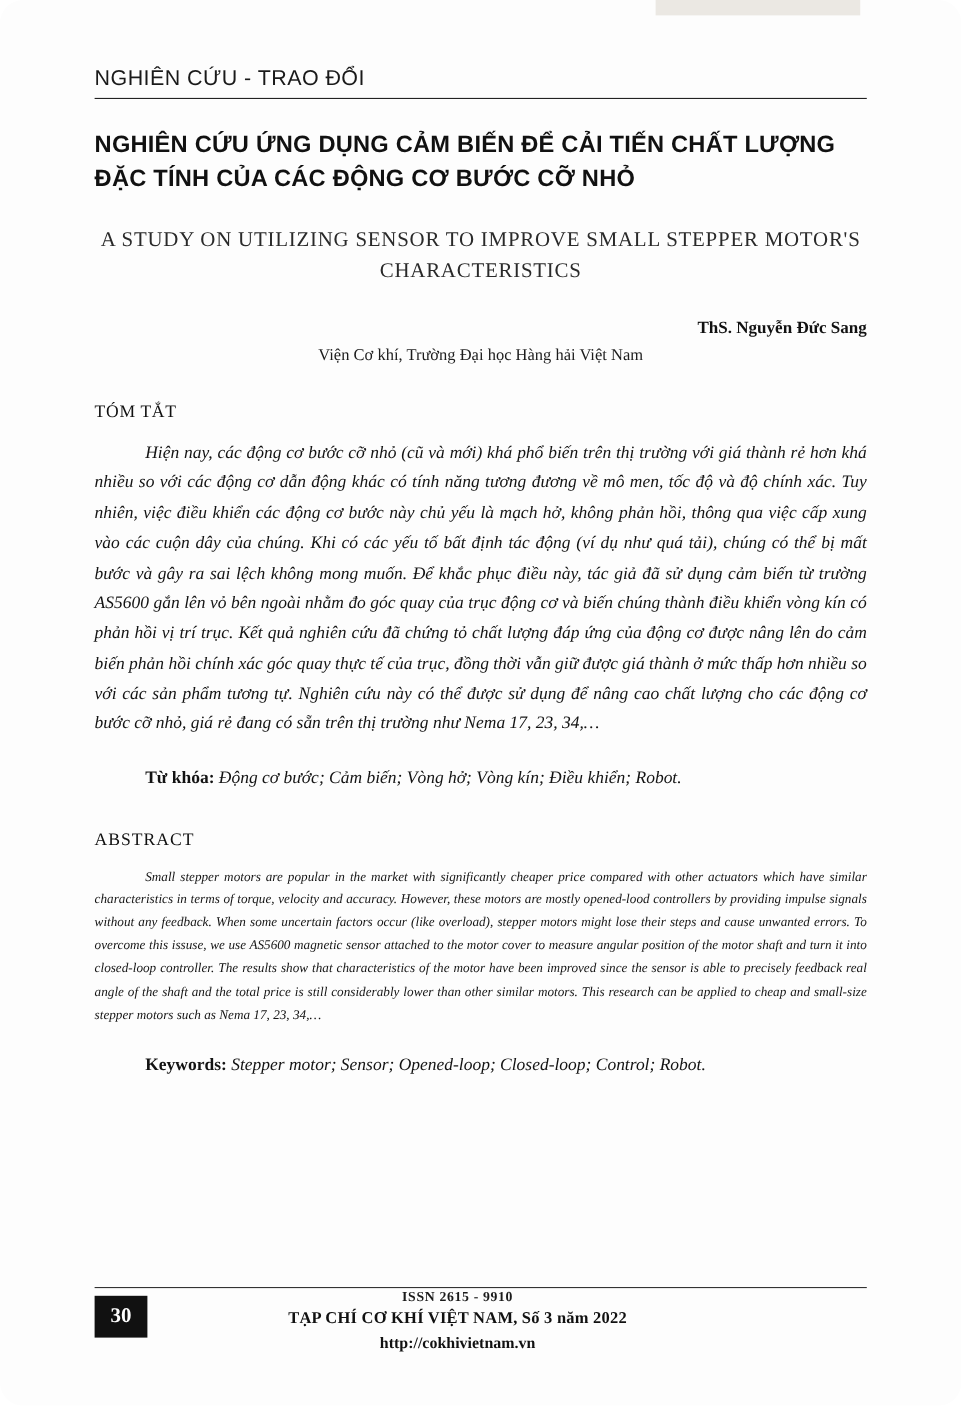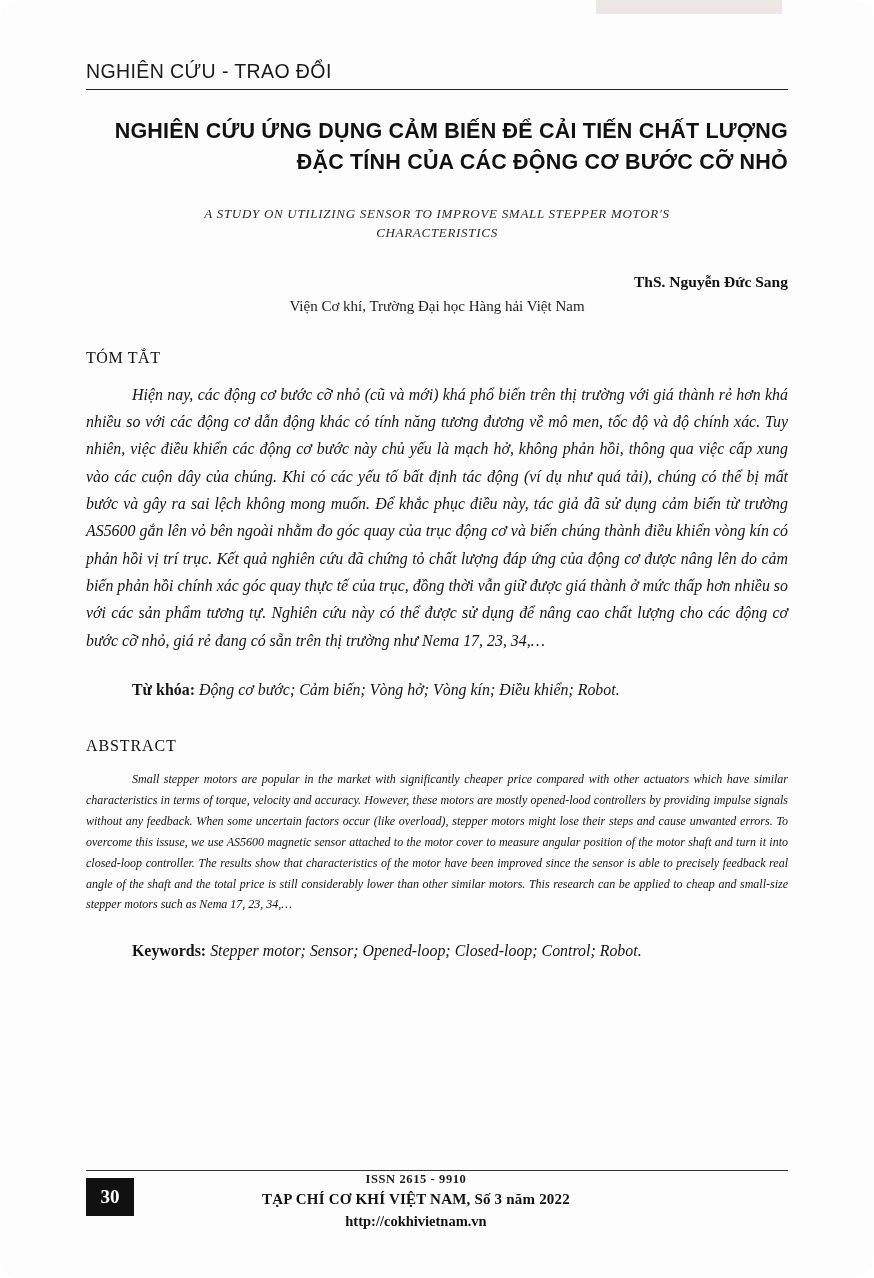--- a/index.html
+++ b/index.html
@@ -54,34 +54,33 @@
     width: 100%;
     margin-bottom: 26px;
   }
 
   
   .title-vi {
     font-family: "Liberation Sans", sans-serif;
     font-weight: bold;
     font-size: 21.5px;
     line-height: 1.42;
-    text-align: right;
+    text-align: left;
     letter-spacing: 0.2px;
     color: #111;
     margin: 10px 0 0 0;
   }
   .title-en {
     font-family: "Liberation Serif", serif;
-    font-size: 13px;
+    font-size: 19px;
     line-height: 1.45;
     text-align: center;
     letter-spacing: 0.7px;
     color: #2a2a2a;
     margin-top: 28px;
-    font-style: italic;
   }
 
   .author {
     text-align: right;
     margin-top: 30px;
     font-size: 15.5px;
     font-weight: bold;
     color: #111;
   }
   .affiliation {

